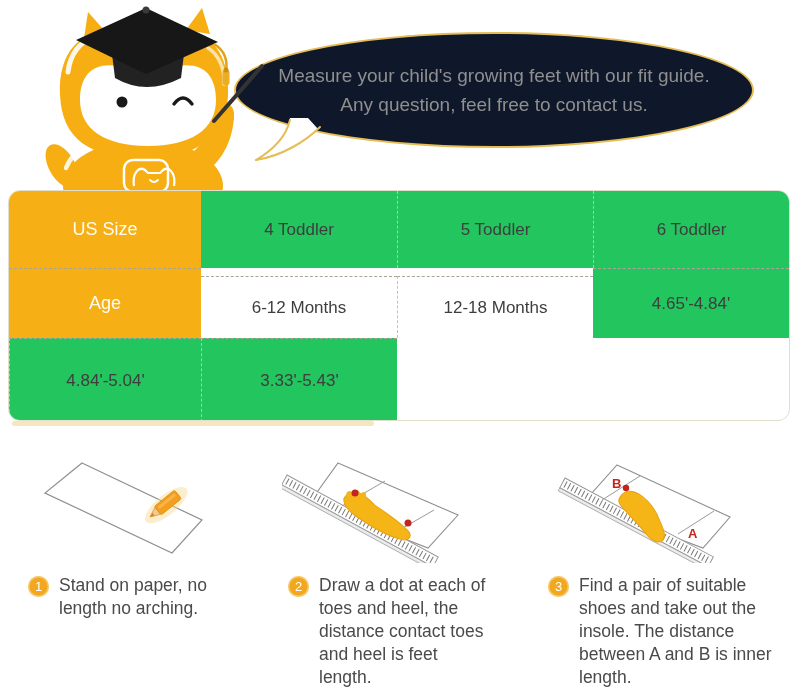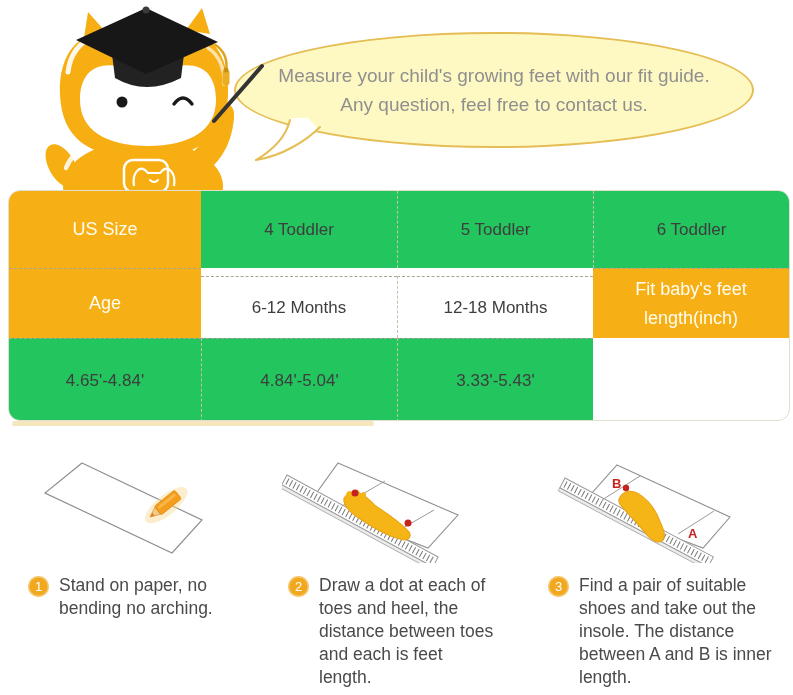--- a/index.html
+++ b/index.html
@@ -3,21 +3,21 @@
 <meta charset="utf-8">
 <style>
   html,body{margin:0;padding:0;background:#ffffff;}
   .canvas{
     position:relative;width:793px;height:695px;background:#ffffff;overflow:hidden;
     font-family:"Liberation Sans",sans-serif;
   }
   
   .bubble{
     position:absolute;left:234px;top:32px;width:516px;height:112px;
-    background:#fef9c3;border:2px solid #E5BD55;border-radius:50% / 50%;
+    background:#0f172a;border:2px solid #E5BD55;border-radius:50% / 50%;
     display:flex;align-items:center;justify-content:center;z-index:1;
   }
   .bubble-text{
     width:432px;text-align:center;color:#8F8F8F;font-size:19px;line-height:1.55;
   }
   .bubble-tail{position:absolute;left:250px;top:118px;z-index:2;}
   
   .mascot{position:absolute;left:38px;top:0;z-index:3;}
   
   .size-table{
@@ -119,21 +119,20 @@
   <div class="size-table">
     <div class="cell head">US Size</div>
     <div class="cell cream data">4 Toddler</div>
     <div class="cell cream data vline">5 Toddler</div>
     <div class="cell cream data vline">6 Toddler</div>
 
     <div class="cell head row2">Age</div>
     <div class="cell white data row2">6-12 Months</div>
     <div class="cell white data row2 vline">12-18 Months</div>
 
-    <div class="cell head row3">Fit baby's feet length(inch)</div>
     <div class="cell cream data row3">4.65'-4.84'</div>
     <div class="cell cream data row3 vline">4.84'-5.04'</div>
     <div class="cell cream data row3 vline">3.33'-5.43'</div>
   </div>
   <div class="table-shadow"></div>
 
   <svg class="illus s1" viewBox="0 0 240 115">
     <polygon points="62,15 182,72 152,105 25,45" fill="#ffffff" stroke="#8F8F8F" stroke-width="1.2"></polygon>
     <g transform="translate(130,69) rotate(-39)">
       <ellipse cx="20" cy="1" rx="26" ry="10" fill="#F9D98F" opacity=".45"></ellipse>
@@ -177,24 +176,24 @@
       <path d="M0,10 C0,3 6,-2 14,-2 C26,-2 38,3 46,9 C54,14 61,19 59,25
                C57,30 48,30 40,27 C28,23 12,20 4,17 C0,15 0,13 0,10 Z" fill="#F5B517" stroke="#E7A210" stroke-width="1"></path>
     </g>
     <circle cx="84" cy="40" r="3.2" fill="#C5231D"></circle>
     <text x="70" y="40" fill="#C5231D" font-size="13" font-weight="bold" font-family="Liberation Sans, sans-serif">B</text>
     <text x="146" y="90" fill="#C5231D" font-size="13" font-weight="bold" font-family="Liberation Sans, sans-serif">A</text>
   </svg>
 
   <div class="step s1">
     <div class="step-badge">1</div>
-    <div class="step-text">Stand on paper, no bending no arching.</div>
+    <div class="step-text">Stand on paper, no length no arching.</div>
   </div>
   <div class="step s2">
     <div class="step-badge">2</div>
-    <div class="step-text">Draw a dot at each of toes and heel, the distance between toes and each is feet length.</div>
+    <div class="step-text">Draw a dot at each of toes and heel, the distance contact toes and heel is feet length.</div>
   </div>
   <div class="step s3">
     <div class="step-badge">3</div>
     <div class="step-text">Find a pair of suitable shoes and take out the insole. The distance between A and B is inner length.</div>
   </div>
 
 </div>
 
 </body></html>

